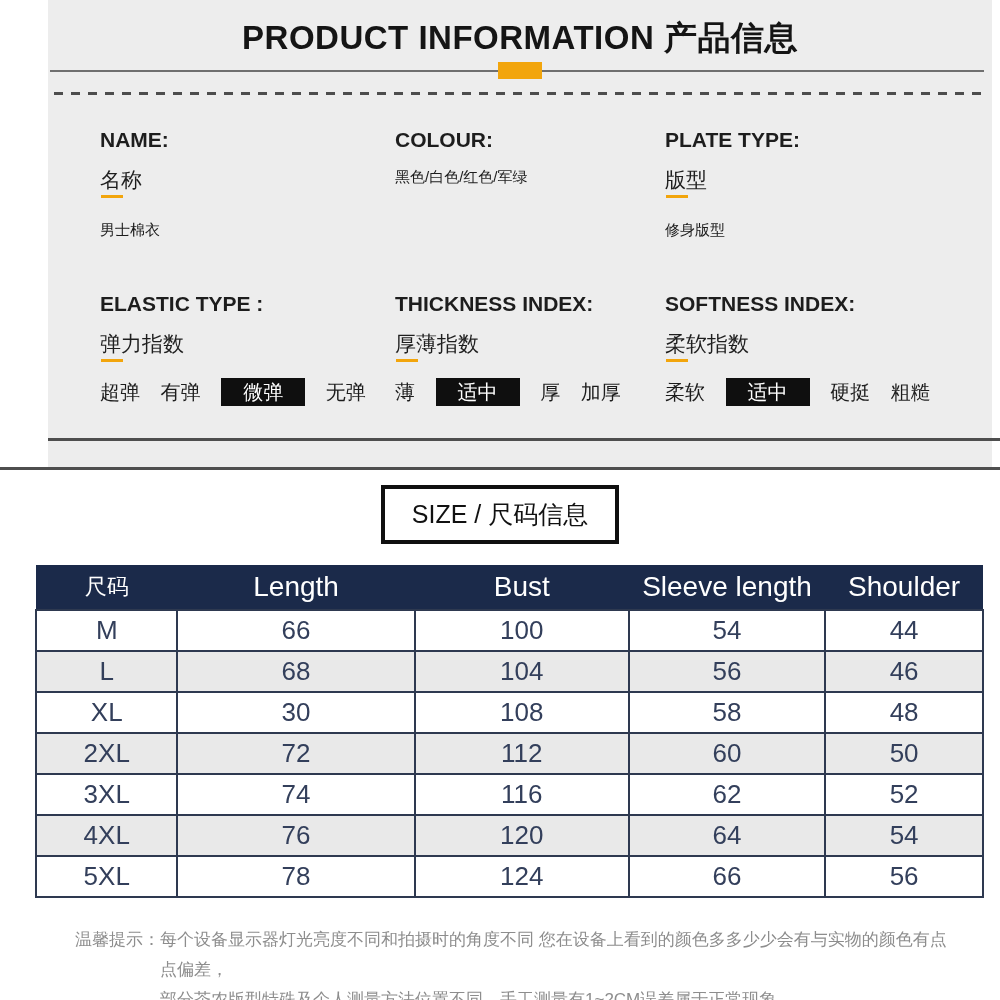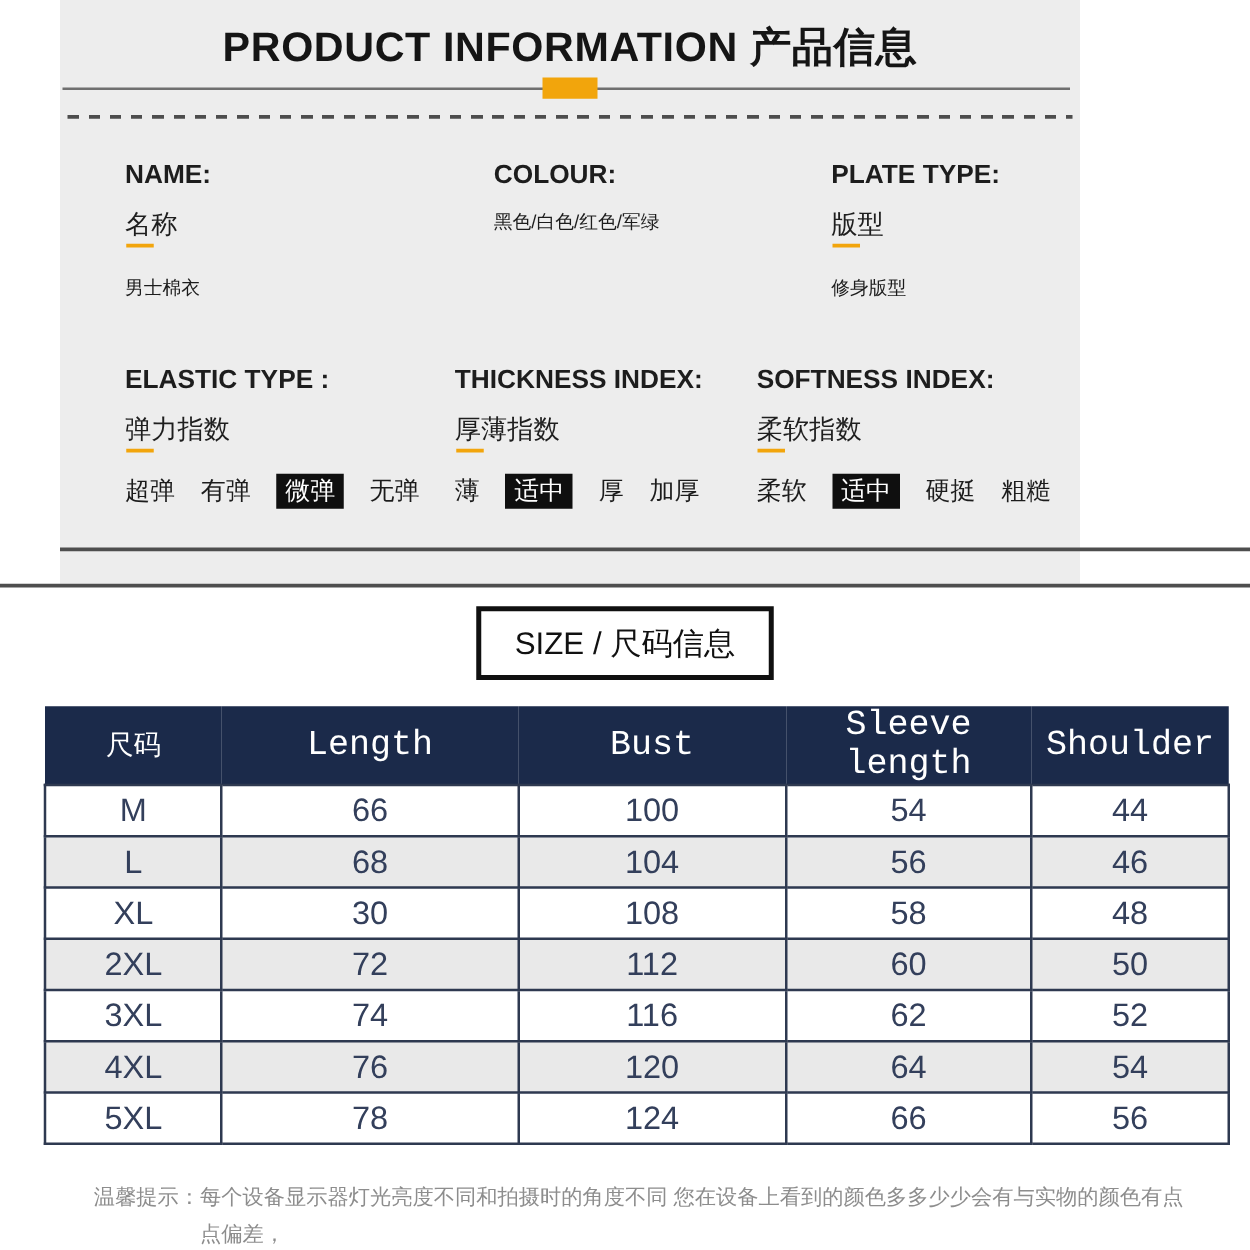--- a/index.html
+++ b/index.html
@@ -1,20 +1,20 @@
 <!DOCTYPE html>
 <html><head>
 <meta charset="utf-8">
 <style>
   * { margin:0; padding:0; box-sizing:border-box; }
   html,body { width:1000px; height:1000px; background:#ffffff;
     font-family:"Liberation Sans", sans-serif; color:#1e1e1e; overflow:hidden; }
 
   
-  .panel { position:absolute; left:48px; top:0; width:816px; height:467px; background:#ededed; }
+  .panel { position:absolute; left:48px; top:0; width:944px; height:467px; background:#ededed; }
   .title { position:absolute; top:16px; left:0; width:100%; text-align:center;
     font-size:33px; font-weight:700; letter-spacing:.5px; color:#151515; white-space:nowrap; }
   .rule { position:absolute; top:70px; left:2px; right:8px; height:2px; background:#6f6f6f; }
   .accent-rect { position:absolute; top:62px; left:50%; transform:translateX(-50%);
     width:44px; height:17px; background:#F2A50C; }
   .dash { position:absolute; left:6px; right:6px; height:3px;
     background-image:repeating-linear-gradient(90deg,#4d4d4d 0 9px,transparent 9px 17px); }
   .dash.top { top:92px; }
   .dash.bottom { top:438px; }
 
@@ -24,32 +24,32 @@
   .col1 { width:295px; } .col2 { width:270px; } .col3 { flex:1; }
 
   .lbl-en { font-size:21px; font-weight:600; color:#1d1d1d; line-height:23px; margin-bottom:17px; white-space:nowrap; }
   .lbl-zh { font-size:21px; line-height:23px; margin-bottom:30px; }
   .lbl-zh .zh { position:relative; display:inline-block; }
   .lbl-zh .zh i { position:absolute; left:1px; bottom:-7px; width:22px; height:3px; background:#F2A50C; }
   .indexes .lbl-zh { margin-bottom:24px; }
   .val { font-size:15px; color:#1c1c1c; white-space:nowrap; }
   .opts { font-size:20px; white-space:nowrap; }
   .opt { margin-right:15px; color:#1c1c1c; }
-  .opt.hl { background:#0f0f0f; color:#ffffff; padding:3px 7px; }
+  .opt.hl { background:#0f0f0f; color:#ffffff; padding:3px 22px; }
 
   
   .bottom { position:absolute; top:467px; left:0; width:1000px; border-top:3px solid #4e4e4e; }
   .size-box { margin:15px auto 0; width:fit-content; border:4px solid #101010;
     background:#ffffff; padding:9px 27px; font-size:25px; font-weight:400; color:#111; white-space:nowrap; }
 
   table.size { border-collapse:collapse; margin:21px 16px 0 35px; table-layout:fixed; }
   table.size th { background:#1B2A4A; color:#ffffff; font-weight:400; height:45px;
     text-align:center; border:0; }
   th.h-zh { font-size:22px; }
-  th.h-en { font-size:28px;font-family:Liberation Mono, monospace; }
+  th.h-en { font-size:28px; }
   table.size td { border:2px solid #2e3950; height:41px; text-align:center;
     font-size:26px; color:#333f5b; background:transparent; }
   tbody tr:nth-child(even) { background:#e9e9e9; }
   tbody tr:nth-child(odd) { background:#ffffff; }
 
   .note { display:flex; margin:27px 42px 0 75px; font-size:17px; line-height:30px; color:#8d8d8d; }
   .note .prefix { white-space:nowrap; }
 </style>
 </head>
 <body>

